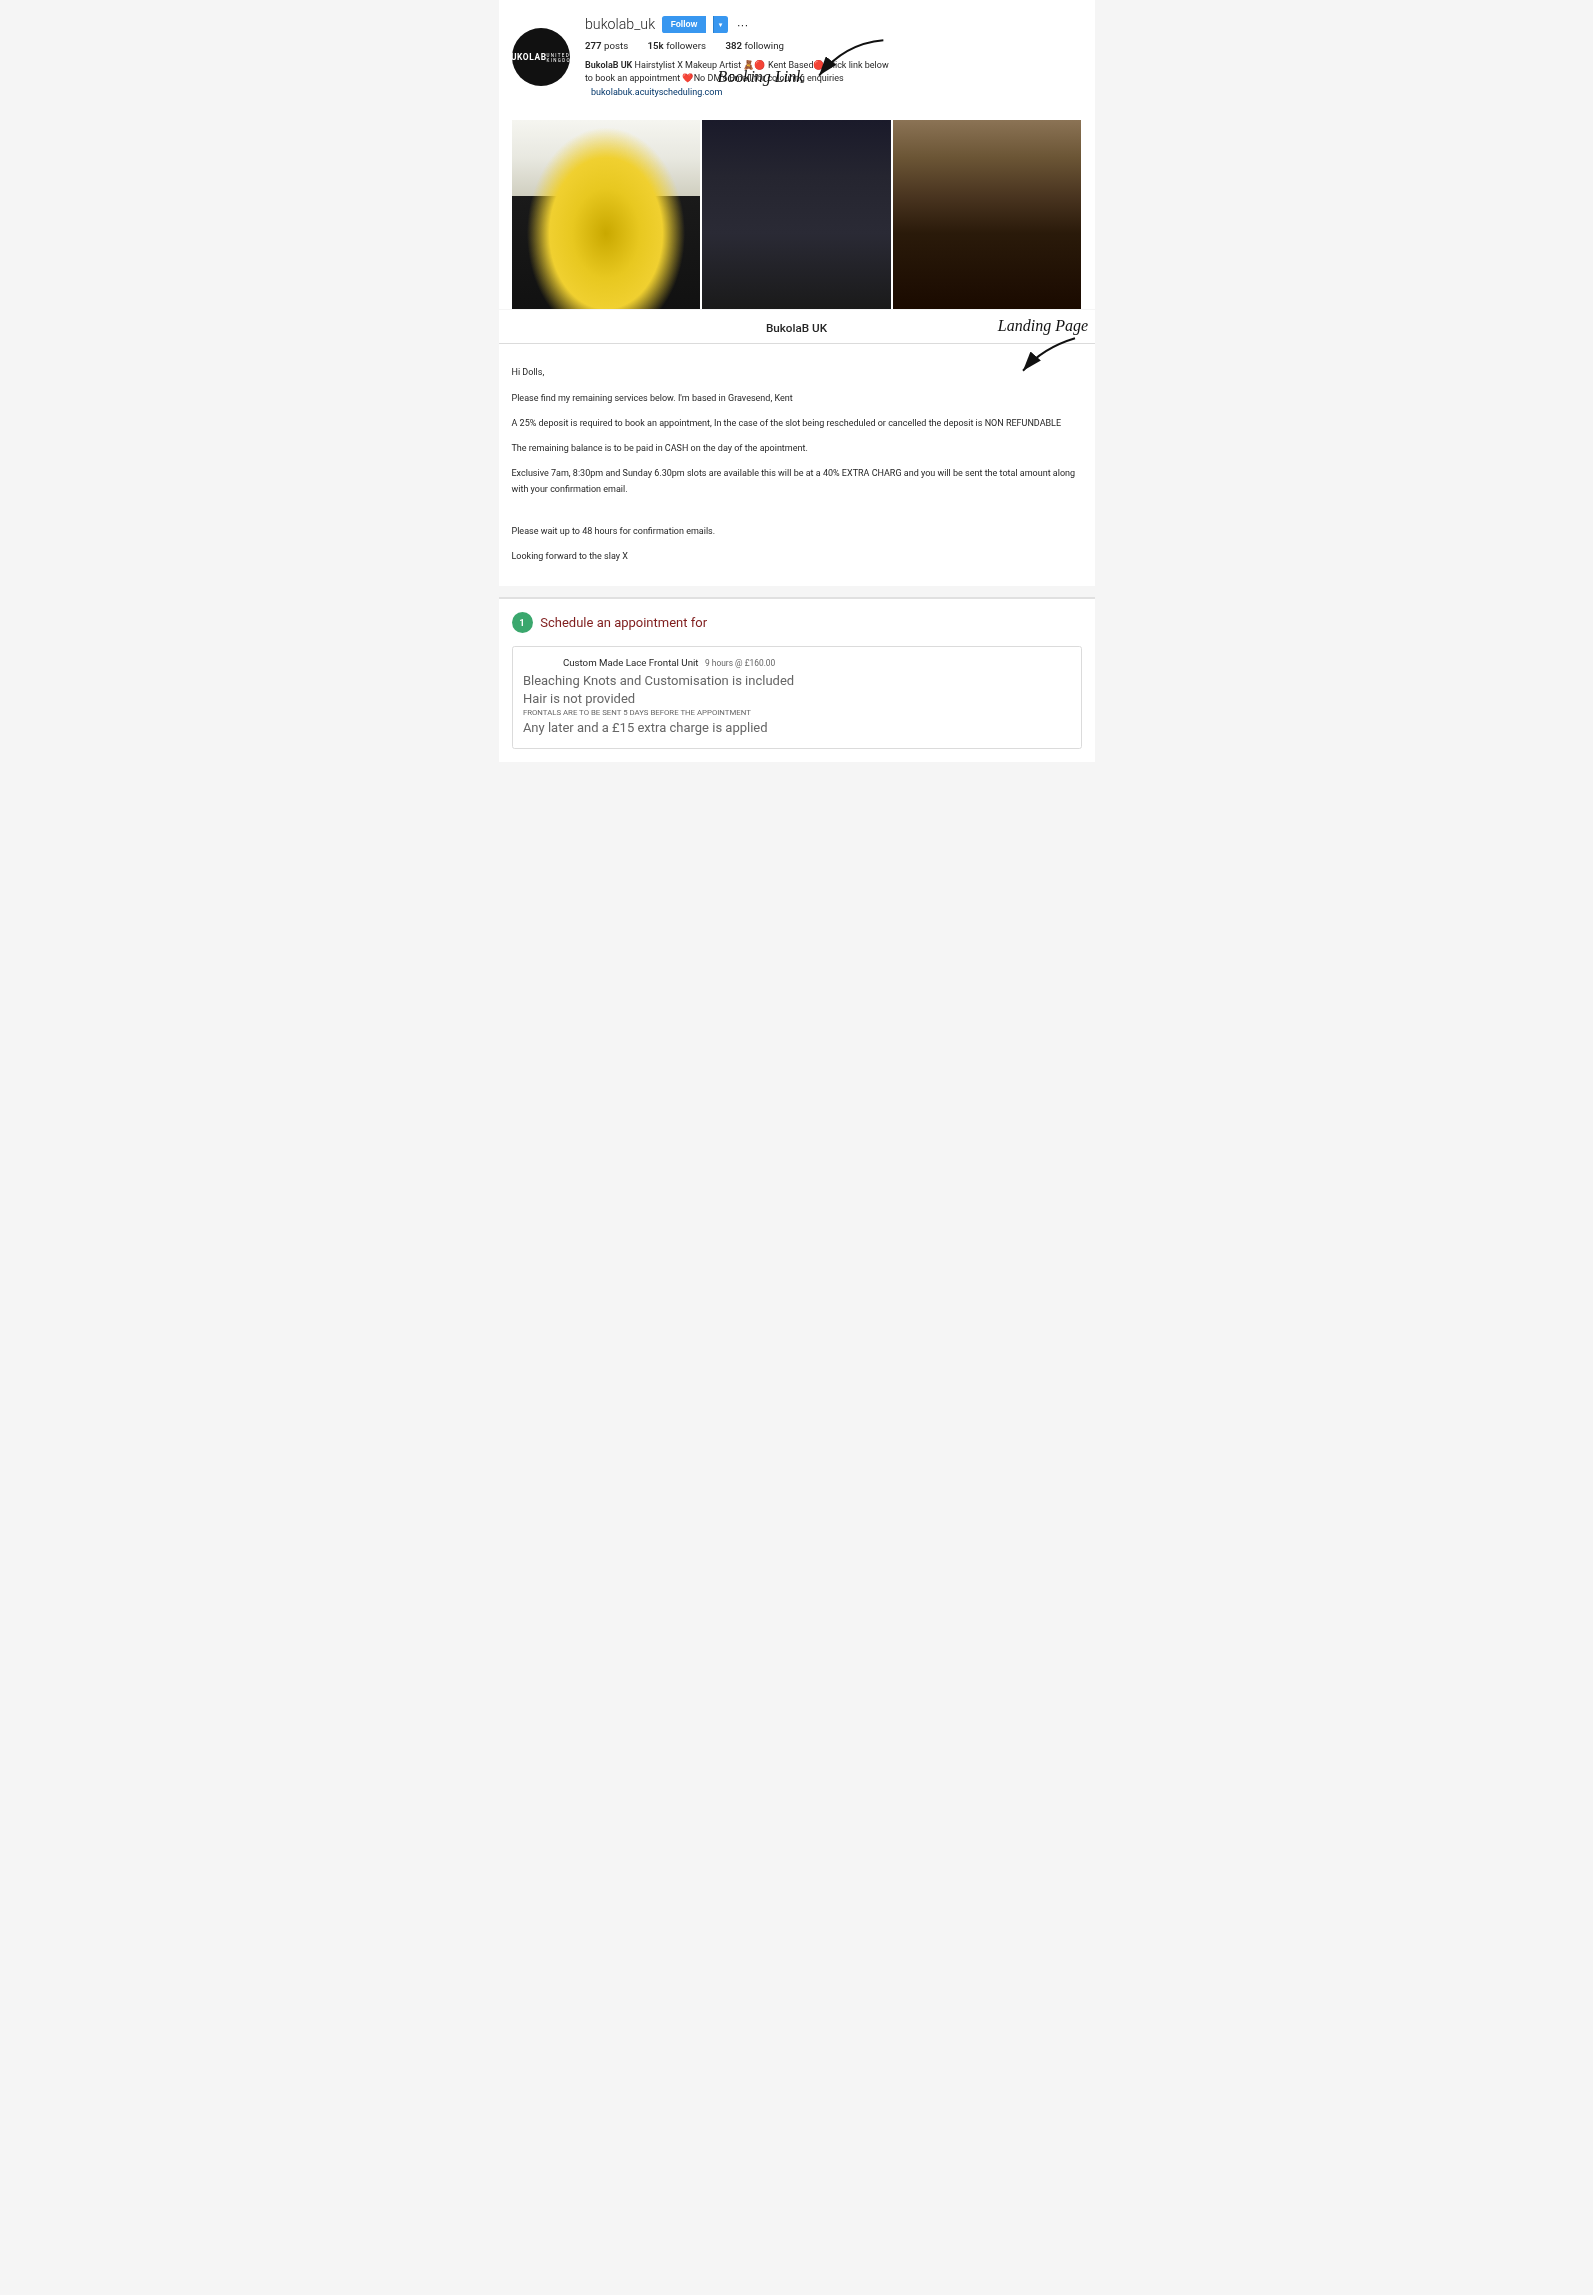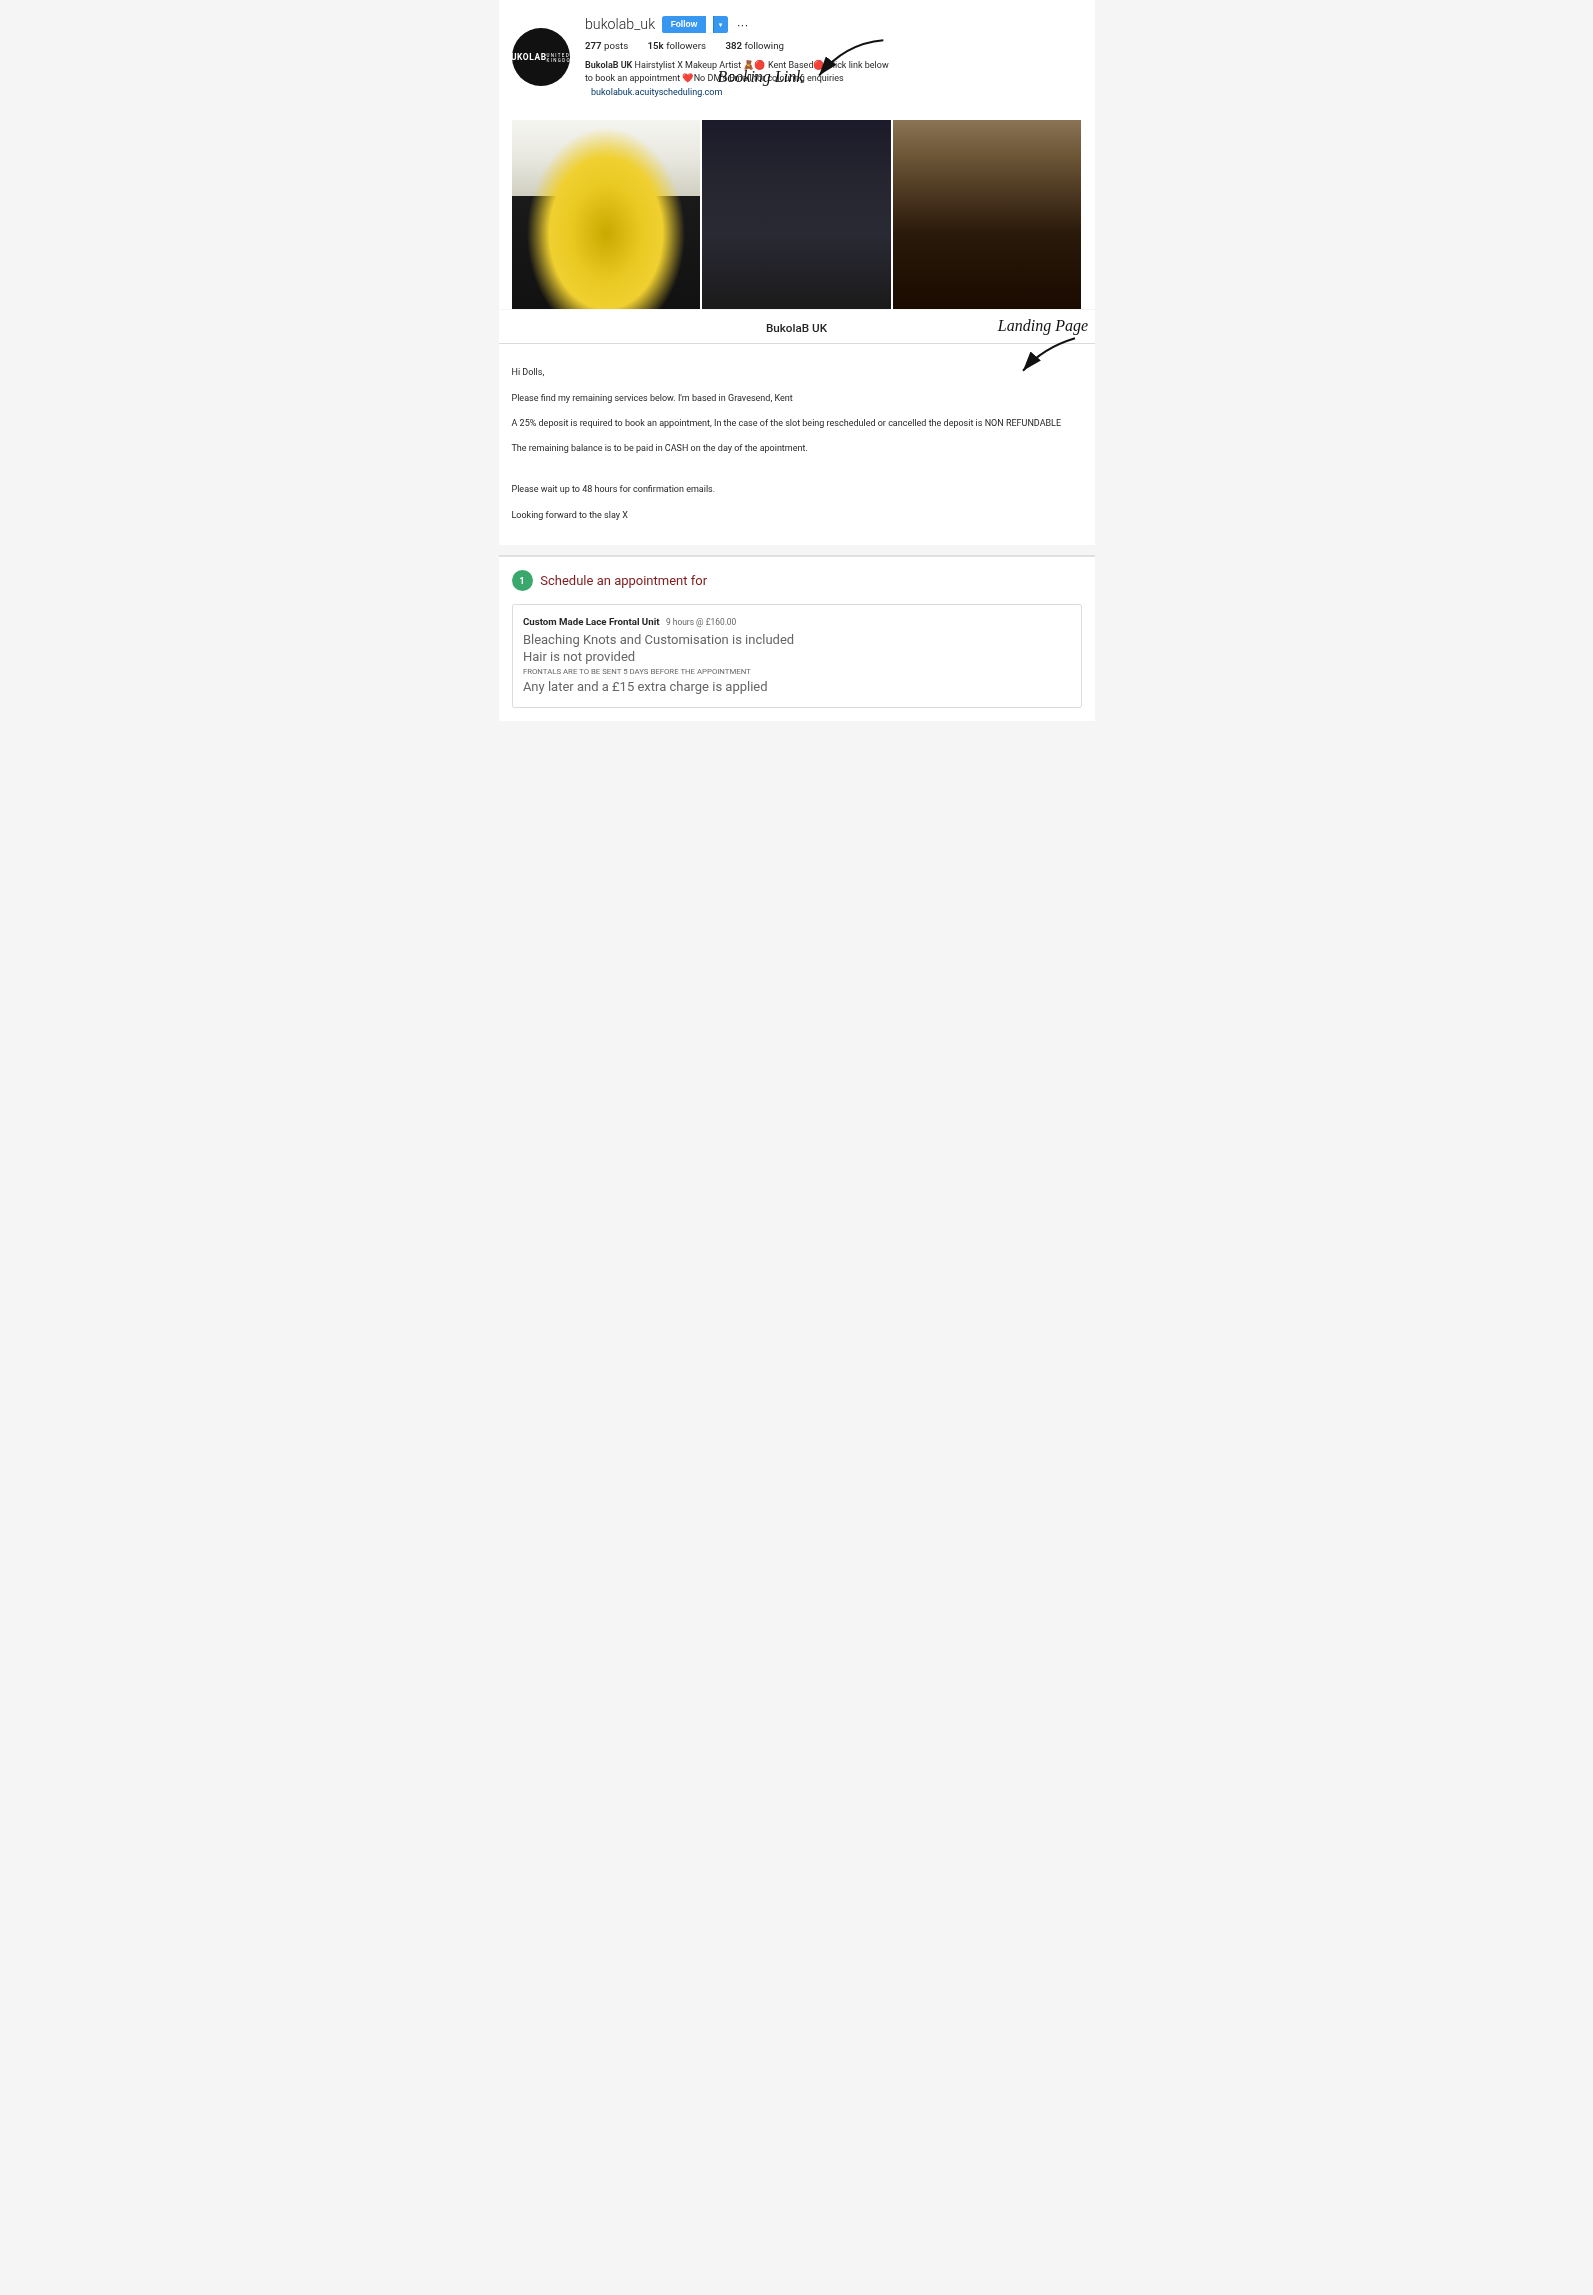--- a/index.html
+++ b/index.html
@@ -238,22 +238,23 @@
 
     .service-name-row {
       display: flex;
       align-items: baseline;
       gap: 6.5px;
       margin-bottom: 5.2px;
     }
 
     .service-name {
       font-size: 9.7px;
-      font-weight: 700;
-      color: #262626;
+      font-weight: 400;
+      color: #262626;
+      margin-left: 40px;
     }
 
     .service-duration {
       font-size: 8.4px;
       color: #666;
     }
 
     .service-detail {
       font-size: 13px;
       color: #666;
@@ -396,20 +397,21 @@
       </svg>
     </div>
   </div>
   <hr class="divider">
 
   <div class="content-text">
     <p>Hi Dolls,</p>
     <p>Please find my remaining services below. I'm based in Gravesend, Kent</p>
     <p>A 25% deposit is required to book an appointment, In the case of the slot being rescheduled or cancelled the deposit is NON REFUNDABLE</p>
     <p>The remaining balance is to be paid in CASH on the day of the apointment.</p>
+    <p>Exclusive 7am, 8:30pm and Sunday 6.30pm slots are available this will be at a 40% EXTRA CHARG and you will be sent the total amount along with your confirmation email.</p>
     <br>
     <p>Please wait up to 48 hours for confirmation emails.</p>
     <p>Looking forward to the slay X</p>
   </div>
 </div>
 
 <div class="schedule-section">
   <div class="schedule-header">
     <div class="step-badge">1</div>
     <span class="schedule-title">Schedule an appointment for</span>

